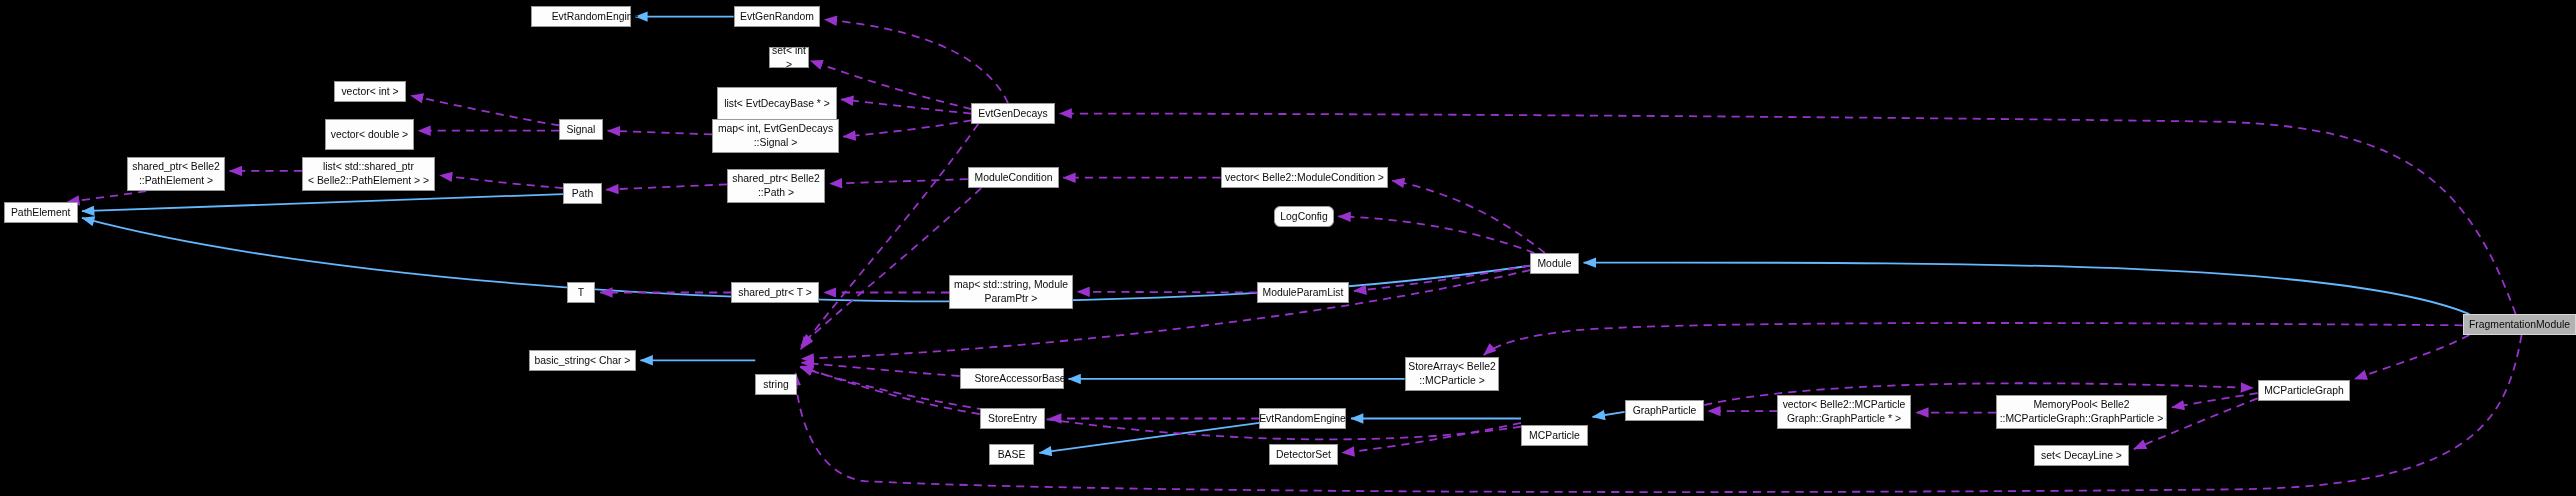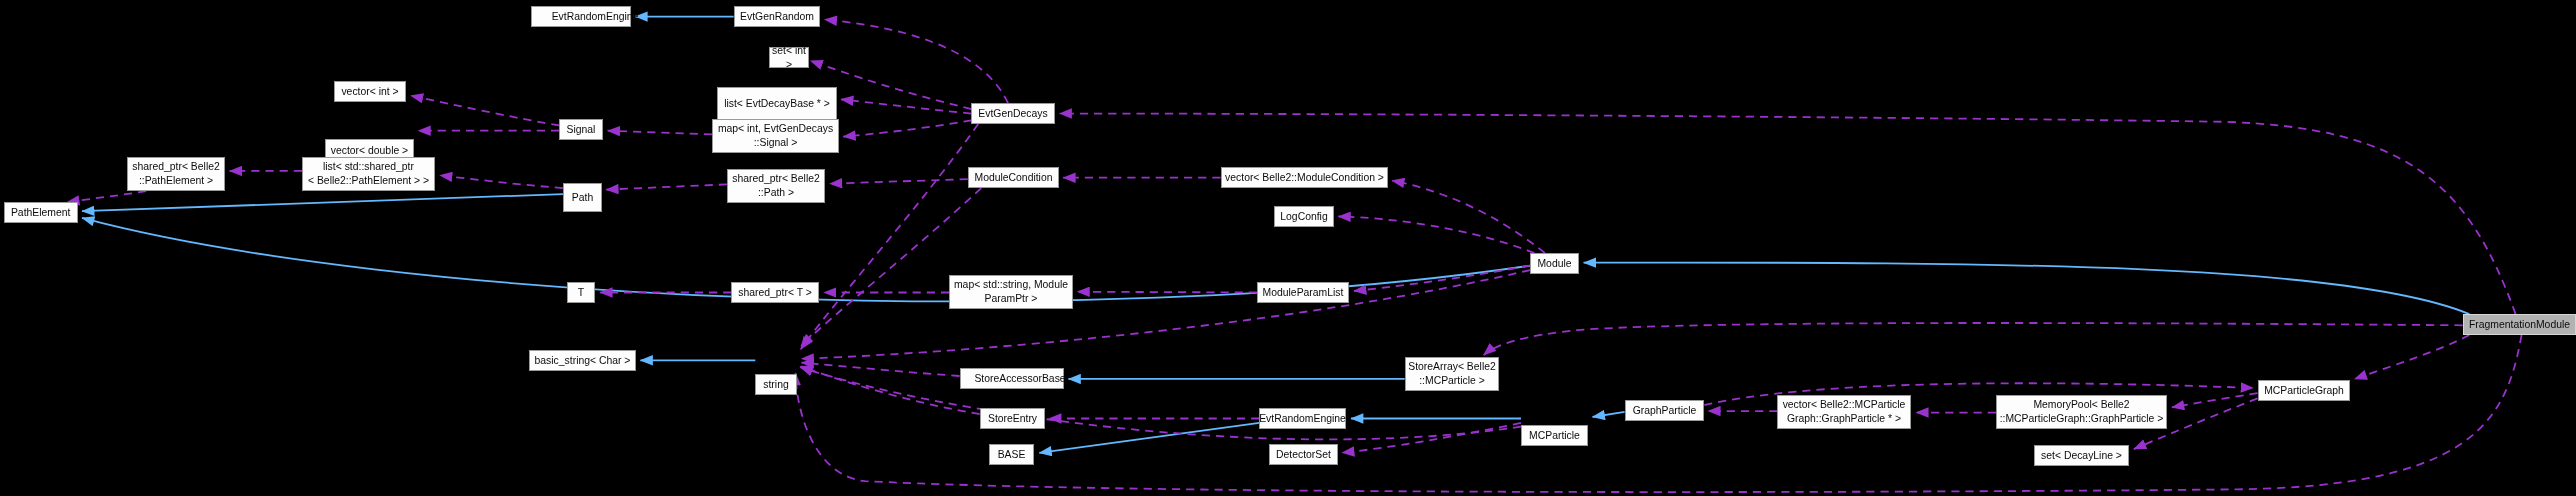--- a/index.html
+++ b/index.html
@@ -83,33 +83,33 @@
   </svg>
   <div>
       <div class="node" style="left: 531px; top: 6px; width: 100px; height: 21px; padding-left: 28px;">EvtRandomEngine</div>
       <div class="node" style="left: 734px; top: 6px; width: 86px; height: 21px;">EvtGenRandom</div>
       <div class="node" style="left: 730px; top: 47px; width: 40px; height: 21px; margin-left: 39px;">set&lt; int &gt;</div>
       <div class="node" style="left: 717px; top: 87px; width: 120px; height: 33px;">list&lt; EvtDecayBase * &gt;</div>
       <div class="node" style="left: 971px; top: 103px; width: 84px; height: 21px;">EvtGenDecays</div>
       <div class="node" style="left: 712px; top: 119px; width: 127px; height: 34px;">map&lt; int, EvtGenDecays
 ::Signal &gt;</div>
       <div class="node" style="left: 334px; top: 81px; width: 72px; height: 21px;">vector&lt; int &gt;</div>
-      <div class="node" style="left: 325px; top: 119px; width: 89px; height: 24px; margin-top: 20px;">vector&lt; double &gt;</div>
+      <div class="node" style="left: 325px; top: 119px; width: 89px; height: 31px;">vector&lt; double &gt;</div>
       <div class="node" style="left: 559px; top: 119px; width: 44px; height: 21px;">Signal</div>
       <div class="node" style="left: 127px; top: 157px; width: 98px; height: 34px;">shared_ptr&lt; Belle2
 ::PathElement &gt;</div>
       <div class="node" style="left: 302px; top: 157px; width: 133px; height: 34px;">list&lt; std::shared_ptr
 &lt; Belle2::PathElement &gt; &gt;</div>
-      <div class="node" style="left: 563px; top: 183px; width: 39px; height: 29px;">Path</div>
+      <div class="node" style="left: 563px; top: 183px; width: 39px; height: 21px;">Path</div>
       <div class="node" style="left: 727px; top: 169px; width: 98px; height: 34px;">shared_ptr&lt; Belle2
 ::Path &gt;</div>
       <div class="node" style="left: 3.7px; top: 202px; width: 74px; height: 21px;">PathElement</div>
       <div class="node" style="left: 968px; top: 167px; width: 91px; height: 21px;">ModuleCondition</div>
       <div class="node" style="left: 1221px; top: 167px; width: 167px; height: 21px;">vector&lt; Belle2::ModuleCondition &gt;</div>
-      <div class="node" style="left: 1274px; top: 206px; width: 60px; height: 21px;">LogConfig</div>
+      <div class="node" style="left: 1274px; top: 206px; width: 60px; height: 21px; border-radius: 6px;">LogConfig</div>
       <div class="node" style="left: 1530px; top: 253px; width: 49px; height: 21px;">Module</div>
       <div class="node" style="left: 567px; top: 282px; width: 28px; height: 21px;">T</div>
       <div class="node" style="left: 731px; top: 282px; width: 88px; height: 21px;">shared_ptr&lt; T &gt;</div>
       <div class="node" style="left: 949px; top: 275px; width: 124px; height: 34px;">map&lt; std::string, Module
 ParamPtr &gt;</div>
       <div class="node" style="left: 1257px; top: 282px; width: 92px; height: 21px;">ModuleParamList</div>
       <div class="node" style="left: 529px; top: 350px; width: 107px; height: 21px;">basic_string&lt; Char &gt;</div>
       <div class="node" style="left: 755px; top: 350px; width: 42px; height: 21px; margin-top: 24px;">string</div>
       <div class="node" style="left: 960px; top: 368px; width: 104px; height: 21px; padding-left: 16px;">StoreAccessorBase</div>
       <div class="node" style="left: 1405px; top: 357px; width: 94px; height: 34px; text-align: center;">StoreArray&lt; Belle2

